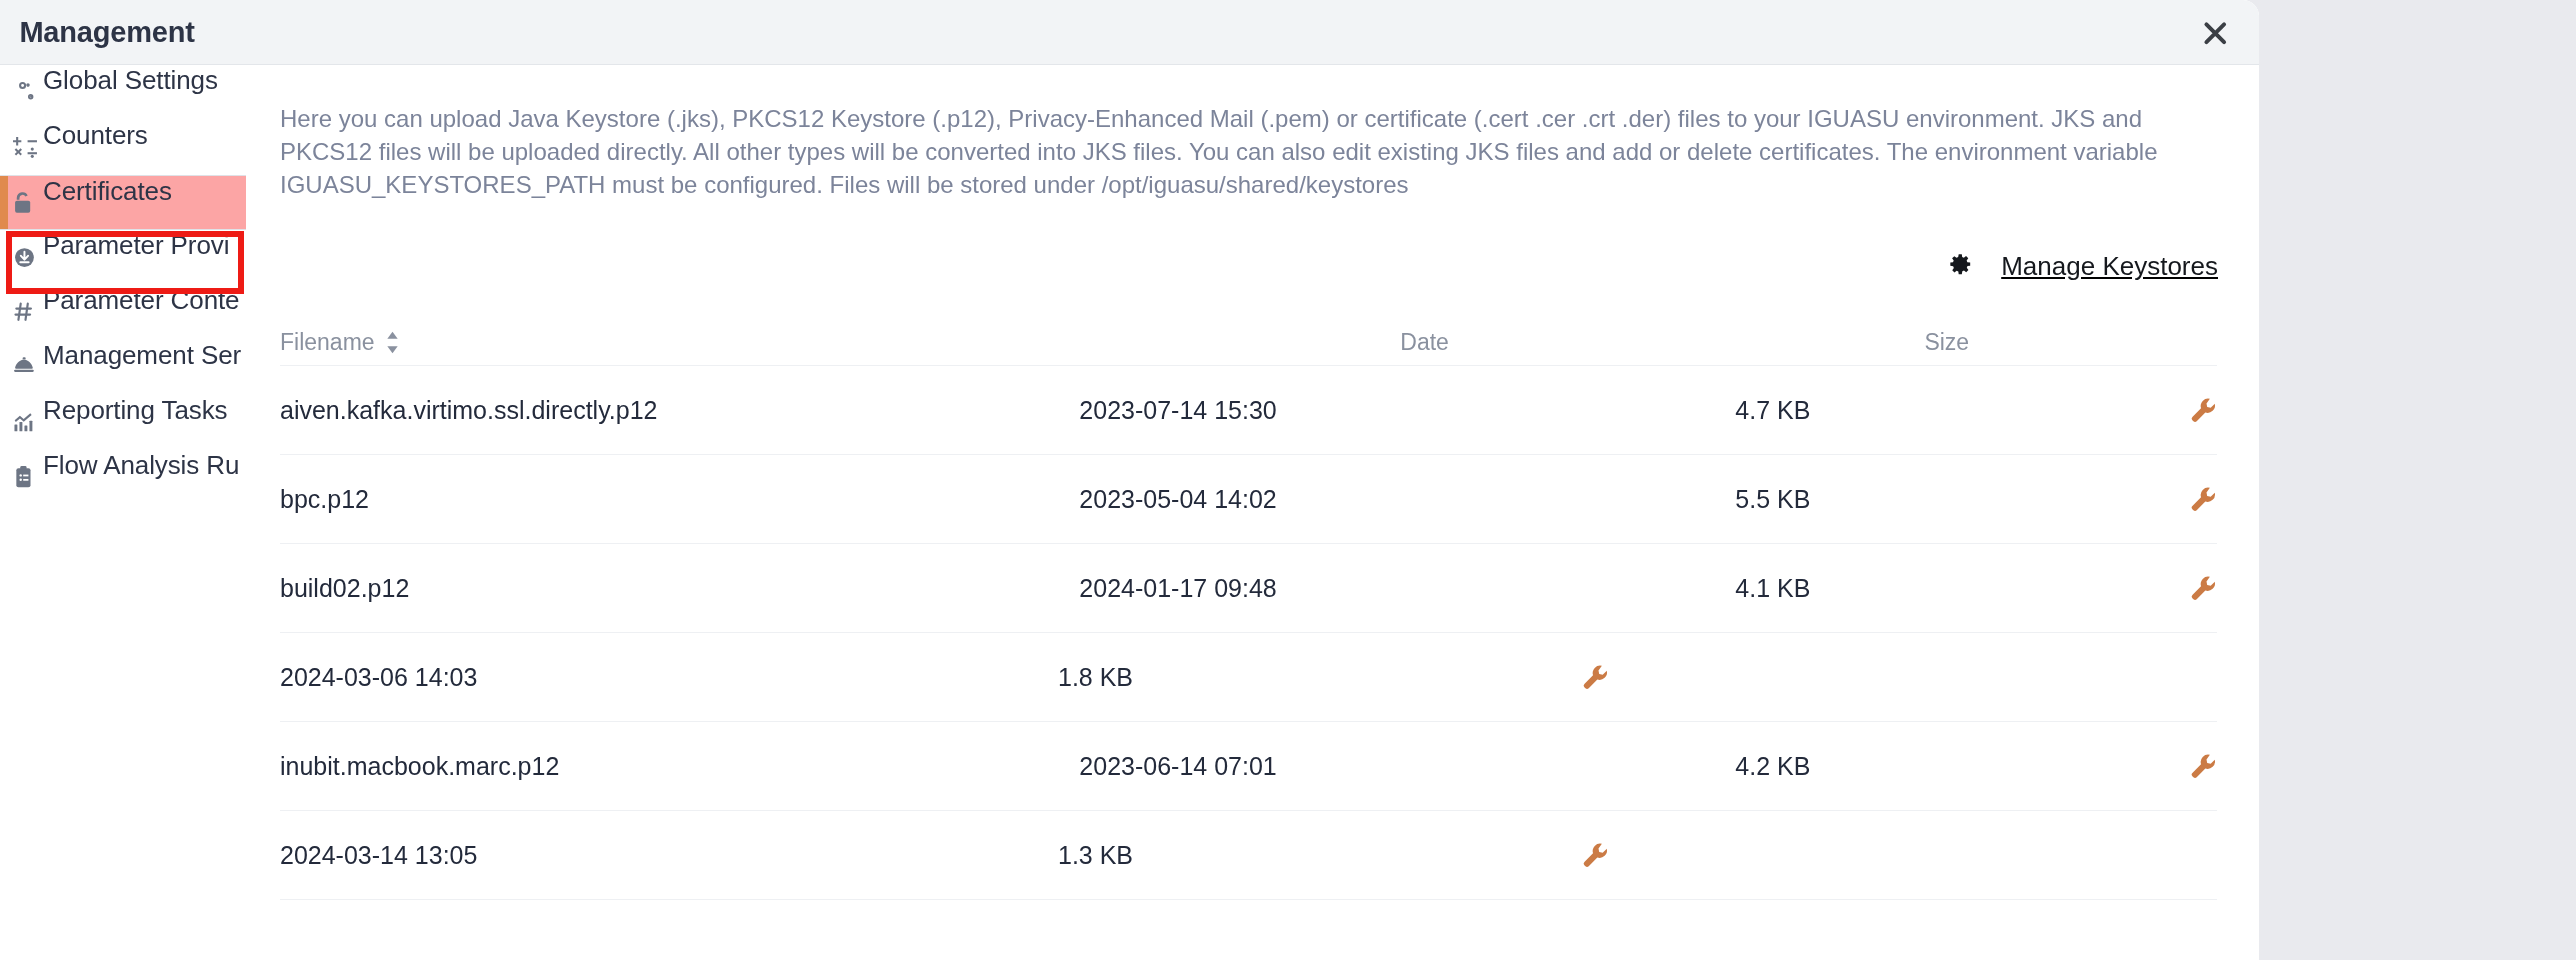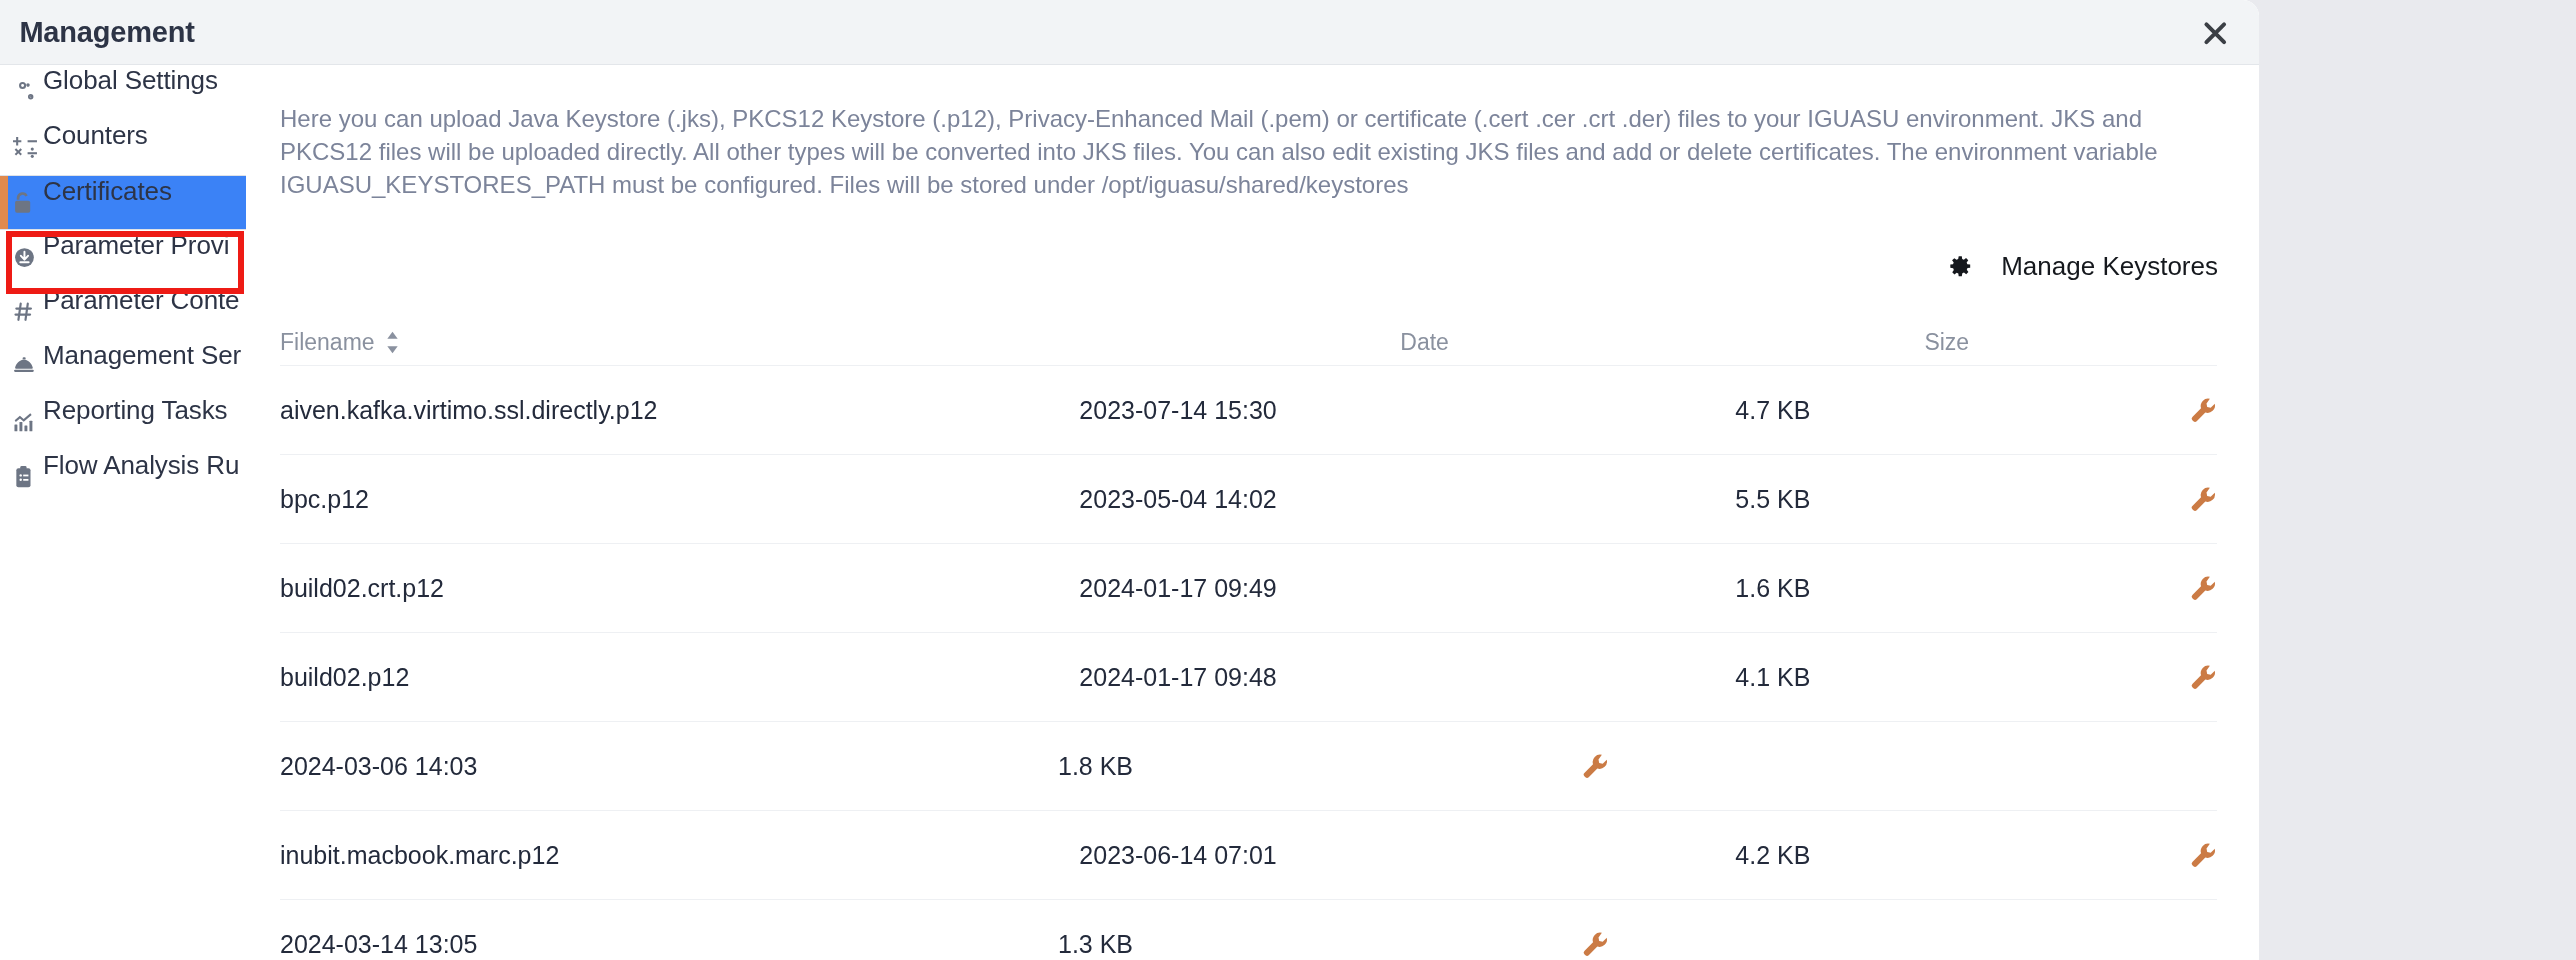--- a/index.html
+++ b/index.html
@@ -88,21 +88,21 @@
     justify-content: flex-start;
     color: #6d7584;
   }
   .nav-item .nav-icon svg { display: block; }
   .nav-label {
     font-size: 26px;
     color: #2d3446;
     letter-spacing: -0.1px;
   }
   .nav-item.active {
-    background: #3b82f6;
+    background: #fca5a5;
     border-top: 0.9px solid #dfe2e7;
     border-bottom: 0.9px solid #dfe2e7;
   }
   .nav-item.active::before {
     content: "";
     position: absolute;
     left: 0; top: 0;
     width: 8px; height: 100%;
     background: #e08a4d;
   }
@@ -136,23 +136,24 @@
     line-height: 33px;
     color: #7c849a;
     max-width: 2192px;
   }
 
   #manage-keystores-button {
     position: absolute;
     right: 41px;
     top: 186px;
     display: flex;
-    align-items: center;
+    align-items: flex-start;
     gap: 28px;
     cursor: pointer;
+    text-decoration: underline;
   }
   #manage-keystores-button .gear {
     color: #15181d;
     display: flex;
     align-items: center;
   }
   #manage-keystores-label {
     font-size: 26px;
     color: #15181d;
   }
@@ -360,32 +361,20 @@
     <div class="cell col-size">5.5 KB</div>
     <div class="cell col-actions">
       <span class="wrench-button">
         <svg width="28" height="28" viewBox="0 0 24 24" fill="#cb7b45">
           <path d="M17.9 2.4a6.4 6.4 0 0 0-7.6 8.1L2.9 17.9a2 2 0 0 0 0 2.8l.9.9a2 2 0 0 0 2.8 0l7.4-7.4a6.4 6.4 0 0 0 8.1-7.6l-3.5 3.5-3-.6-.6-3z"></path>
         </svg>
       </span>
     </div>
   </div>
 
-  <div class="t-row t-body-row">
-    <div class="cell col-filename">build02.crt.p12</div>
-    <div class="cell col-date">2024-01-17 09:49</div>
-    <div class="cell col-size">1.6 KB</div>
-    <div class="cell col-actions">
-      <span class="wrench-button">
-        <svg width="28" height="28" viewBox="0 0 24 24" fill="#cb7b45">
-          <path d="M17.9 2.4a6.4 6.4 0 0 0-7.6 8.1L2.9 17.9a2 2 0 0 0 0 2.8l.9.9a2 2 0 0 0 2.8 0l7.4-7.4a6.4 6.4 0 0 0 8.1-7.6l-3.5 3.5-3-.6-.6-3z"></path>
-        </svg>
-      </span>
-    </div>
-  </div>
 
   <div class="t-row t-body-row">
     <div class="cell col-filename">build02.p12</div>
     <div class="cell col-date">2024-01-17 09:48</div>
     <div class="cell col-size">4.1 KB</div>
     <div class="cell col-actions">
       <span class="wrench-button">
         <svg width="28" height="28" viewBox="0 0 24 24" fill="#cb7b45">
           <path d="M17.9 2.4a6.4 6.4 0 0 0-7.6 8.1L2.9 17.9a2 2 0 0 0 0 2.8l.9.9a2 2 0 0 0 2.8 0l7.4-7.4a6.4 6.4 0 0 0 8.1-7.6l-3.5 3.5-3-.6-.6-3z"></path>
         </svg>

